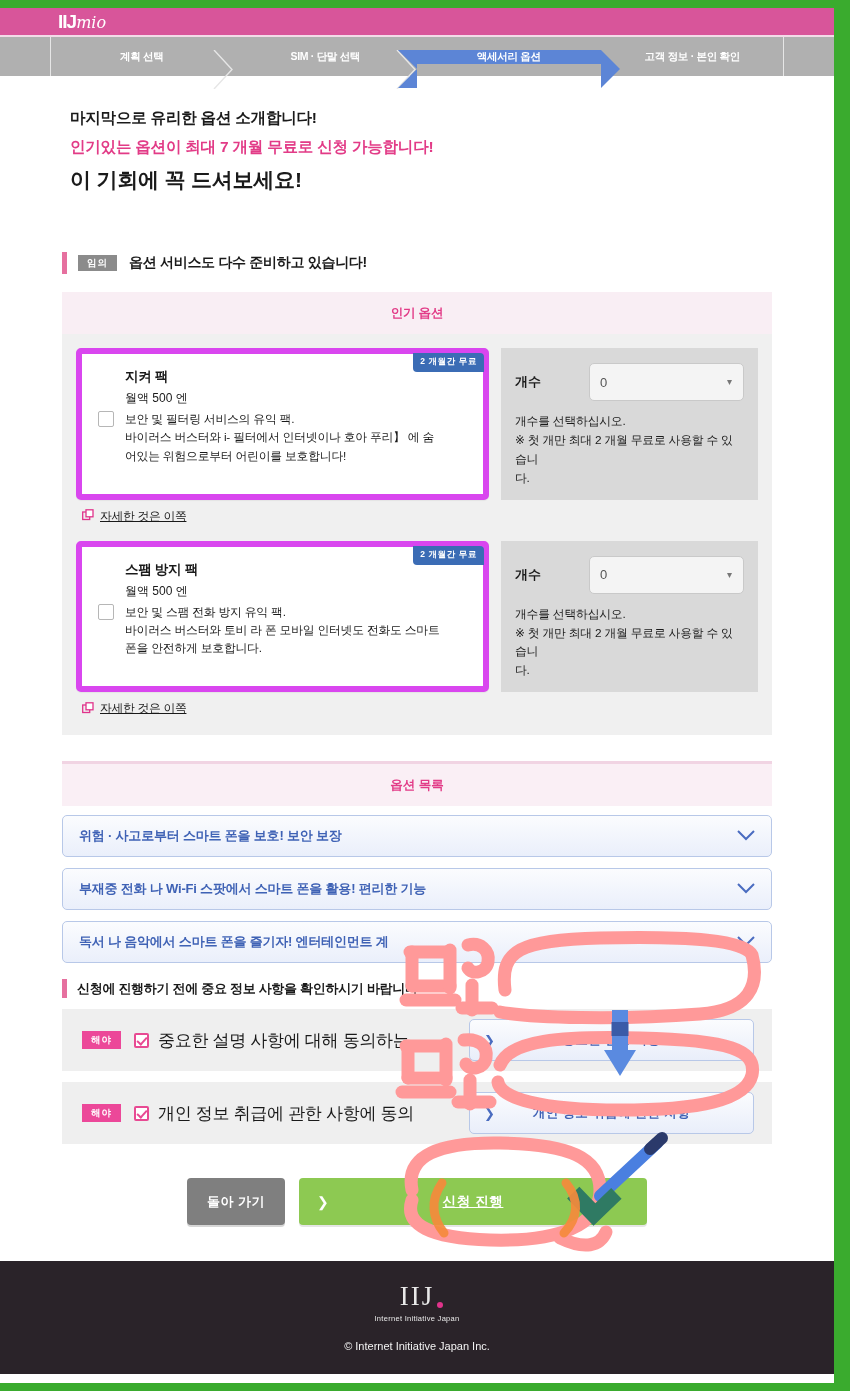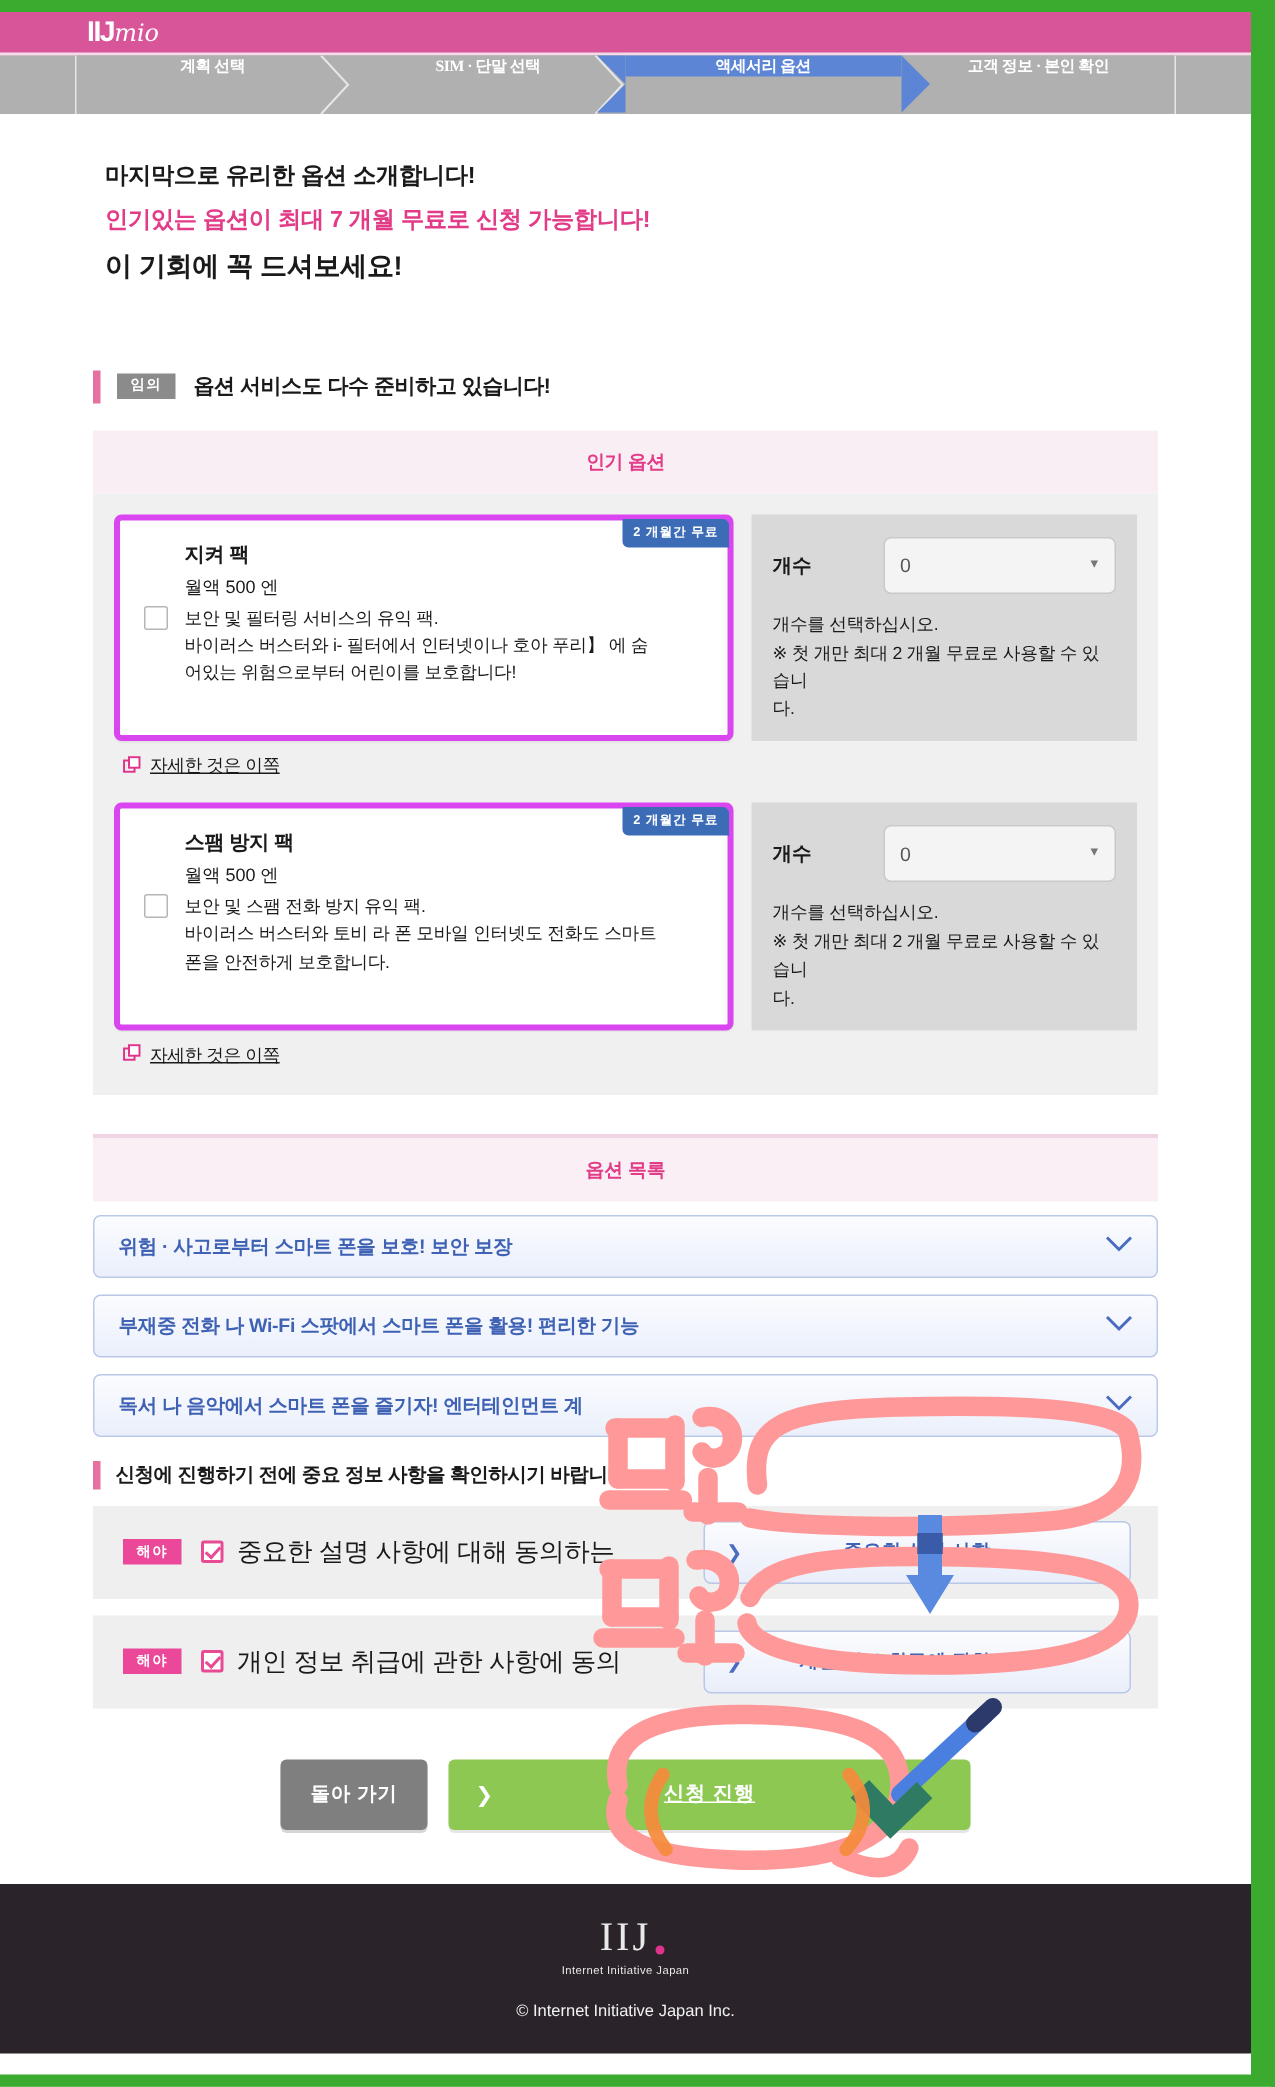--- a/index.html
+++ b/index.html
@@ -44,23 +44,22 @@
     font-weight: normal;
     font-size: 16px;
     letter-spacing: 0px;
   }
 
   
   .stepper {
     height: 39px;
     background: #b0b0b0;
     display: flex;
-    align-items: flex-start;
-    position: relative;
-    font-family: Liberation Serif, serif;
+    align-items: center;
+    position: relative;
   }
   .step-pad { width: 50px; background: #b0b0b0; }
   .step {
     flex: 1 1 0;
     position: relative;
     display: flex; align-items: center; justify-content: center;
     background: #b0b0b0;
     color: #ffffff;
     font-size: 10.5px;
     font-weight: bold;
@@ -92,21 +91,21 @@
     border-bottom: 19.5px solid transparent;
     border-left: 19px solid #5c85d6;
   }
   .step-firstline { position: absolute; left: 50px; top: 0; bottom: 0; width: 1px; background: #e6e6e6; }
   .step-lastline  { position: absolute; right: 50px; top: 0; bottom: 0; width: 1px; background: #e6e6e6; }
 
   
   .intro { padding: 28px 0 0 70px; }
   .intro h1 { font-size: 15.5px; color: #1a1a1a; font-weight: bold; line-height: 1.85; letter-spacing: -0.2px;}
   .intro h2 { font-size: 15.5px; color: #e23b87; font-weight: bold; line-height: 1.85; letter-spacing: -0.2px;}
-  .intro h3 { font-size: 18px; color: #1a1a1a; font-weight: bold; line-height: 1.85; letter-spacing: -0.2px;}
+  .intro h3 { font-size: 21px; color: #1a1a1a; font-weight: bold; line-height: 1.85; letter-spacing: -0.2px;}
 
   
   .sect-head {
     display: flex; align-items: center;
     margin: 52px 0 0 62px;
   }
   .sect-bar { width: 5px; height: 22px; background: #e6709f; margin-right: 11px; }
   .badge-gray {
     background: #8b8b8b; color: #fff;
     font-size: 9.5px; font-weight: bold;
@@ -126,21 +125,21 @@
     padding: 13px 0 12px;
     letter-spacing: -0.2px;
   }
   .panel-body { background: #f0f0f0; padding: 14px 0 18px; }
 
   .optrow { display: flex; padding: 0 14px; align-items: stretch; }
   .optcard {
     position: relative;
     flex: 0 0 413px;
     background: #ffffff;
-    border: 4px solid #d946ef;
+    border: 6px solid #d946ef;
     border-radius: 5px;
     padding: 14px 16px 14px 14px;
     box-shadow: 0 1px 1px rgba(0,0,0,.05);
     min-height: 124px;
   }
   .free-badge {
     position: absolute; right: -1px; top: -1px;
     background: #3b6cb5; color: #fff;
     font-size: 8.5px; font-weight: bold;
     padding: 3px 7px 4px; letter-spacing: 0.6px;

